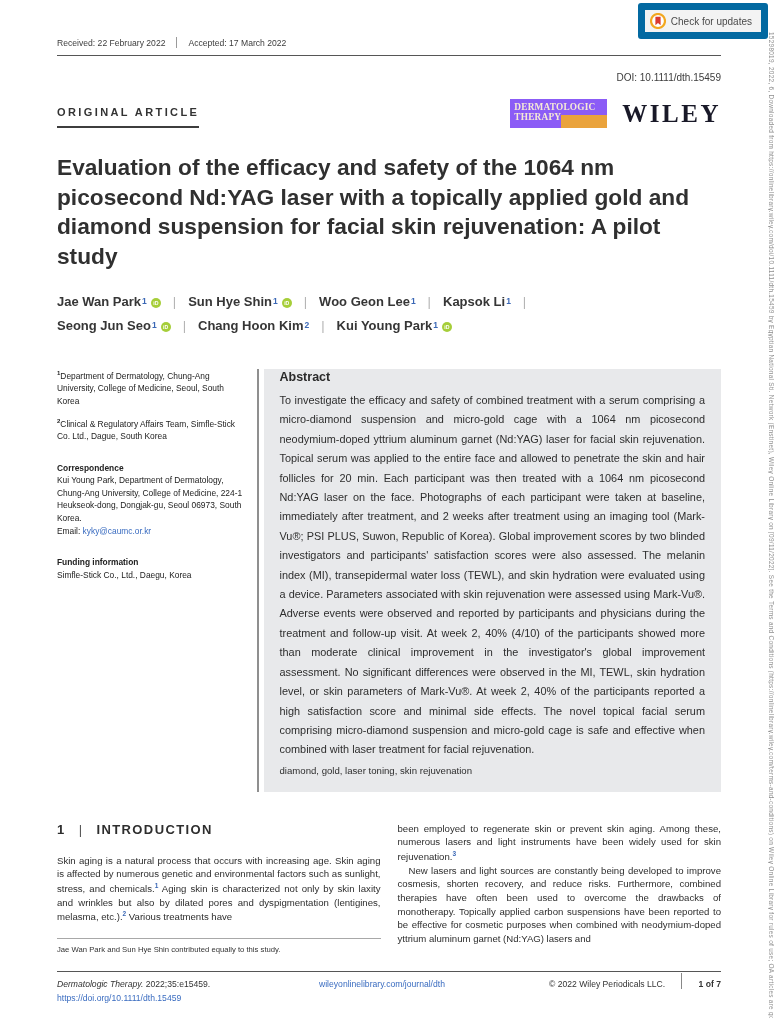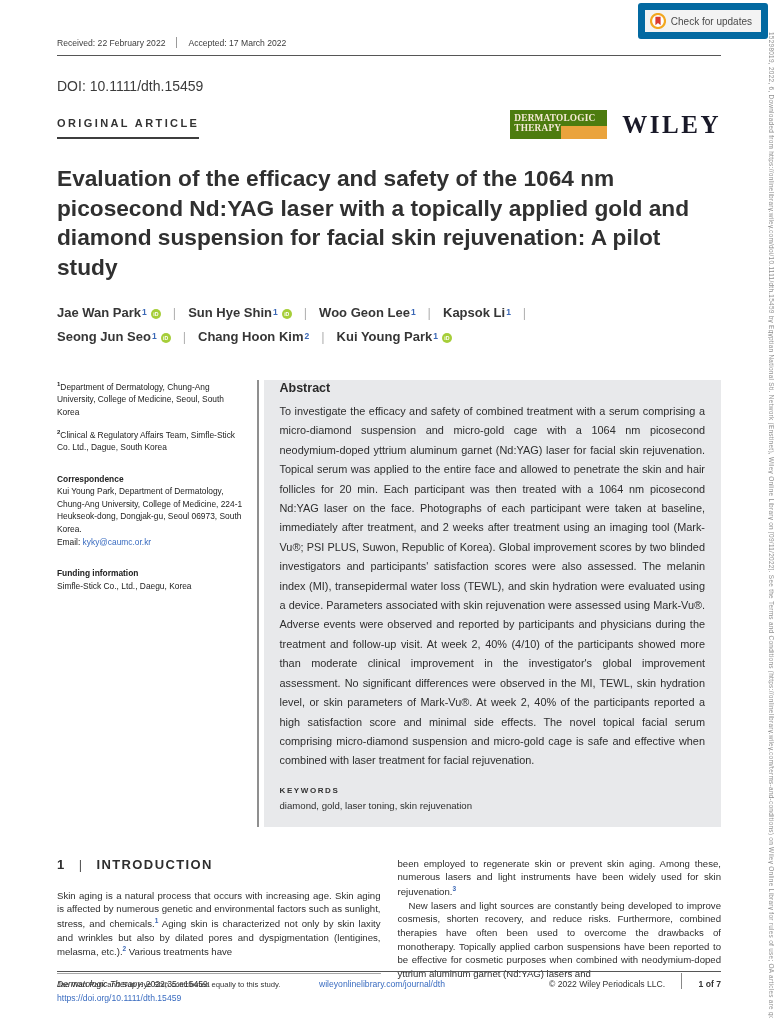--- a/index.html
+++ b/index.html
@@ -20,29 +20,29 @@
     background:#f3f3f3; border:7px solid #0369a1; border-radius:3px;
     padding:3px 9px 3px 5px; font-size:10px; color:#4a4a4a; cursor:pointer;
   }
   
   .content { position:absolute; left:57px; width:664px; top:0; }
   .meta-row {
     margin-top:37px; display:flex; align-items:center; gap:11px;
     font-size:8.6px; color:#3c3c3c; padding-bottom:7px; border-bottom:1.7px solid #565656;
   }
   .meta-divider { width:1px; height:11px; background:#9a9a9a; }
-  .doi { margin-top:22px; font-size:14px; color:#3c3c3c; }
+  .doi { margin-top:16px; font-size:10px; color:#3c3c3c;text-align:right; }
   .type-row { margin-top:16px; display:flex; justify-content:space-between; align-items:flex-end; }
   .original-article {
     font-size:11px; font-weight:700; letter-spacing:2.4px; color:#333;
     border-bottom:2px solid #3d3d3d; padding-bottom:8px;
   }
   .logos { display:flex; align-items:center; gap:15px; }
   .dt-logo {
-    width:97px; height:29px; background:#4d7c0f; position:relative;
+    width:97px; height:29px; background:#8b5cf6; position:relative;
     font-family:"Liberation Serif", serif; font-weight:700; font-size:9.3px;
     line-height:1.1; color:#f6ead6; padding:3px 0 0 4px; letter-spacing:.2px;
   }
   .dt-logo span { display:block; }
   .dt-orange { position:absolute; right:0; bottom:0; width:46px; height:13px; background:#eaa33c; }
   .wiley {
     font-family:"Liberation Serif", serif; font-size:25px; font-weight:700;
     letter-spacing:2.5px; color:#191928;
   }
   
@@ -185,21 +185,20 @@
         <div class="side-heading">Correspondence</div>
         <div>Kui Young Park, Department of Dermatology, Chung-Ang University, College of Medicine, 224-1 Heukseok-dong, Dongjak-gu, Seoul 06973, South Korea.</div>
         <div class="email-line"><span>Email: </span><a>kyky@caumc.or.kr</a></div>
         <div class="side-heading">Funding information</div>
         <div>Simfle-Stick Co., Ltd., Daegu, Korea</div>
       </div>
       <div class="divider-v"></div>
       <div class="abstract-box">
         <h2>Abstract</h2>
         <p>To investigate the efficacy and safety of combined treatment with a serum comprising a micro-diamond suspension and micro-gold cage with a 1064 nm picosecond neodymium-doped yttrium aluminum garnet (Nd:YAG) laser for facial skin rejuvenation. Topical serum was applied to the entire face and allowed to penetrate the skin and hair follicles for 20 min. Each participant was then treated with a 1064 nm picosecond Nd:YAG laser on the face. Photographs of each participant were taken at baseline, immediately after treatment, and 2 weeks after treatment using an imaging tool (Mark-Vu®; PSI PLUS, Suwon, Republic of Korea). Global improvement scores by two blinded investigators and participants' satisfaction scores were also assessed. The melanin index (MI), transepidermal water loss (TEWL), and skin hydration were evaluated using a device. Parameters associated with skin rejuvenation were assessed using Mark-Vu®. Adverse events were observed and reported by participants and physicians during the treatment and follow-up visit. At week 2, 40% (4/10) of the participants showed more than moderate clinical improvement in the investigator's global improvement assessment. No significant differences were observed in the MI, TEWL, skin hydration level, or skin parameters of Mark-Vu®. At week 2, 40% of the participants reported a high satisfaction score and minimal side effects. The novel topical facial serum comprising micro-diamond suspension and micro-gold cage is safe and effective when combined with laser treatment for facial rejuvenation.</p>
-        <div class="kw-heading">KEYWORDS</div>
         <div class="kw">diamond, gold, laser toning, skin rejuvenation</div>
       </div>
     </div>
 
     <div class="columns">
       <div class="col col-left">
         <div class="section-head">
           <span>1</span>
             <span class="bar">|</span>
             <span>INTRODUCTION</span>

